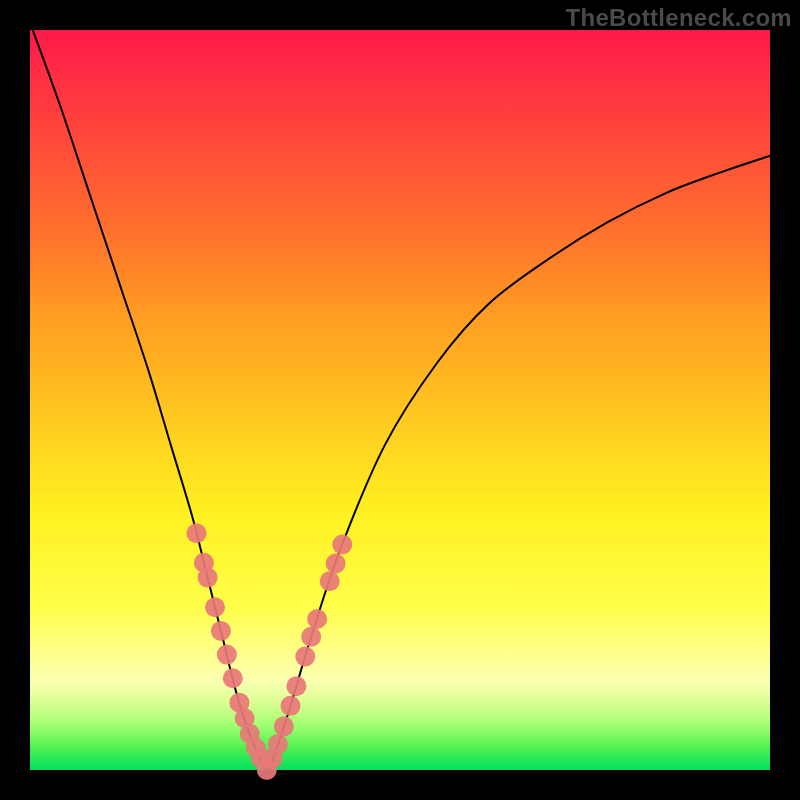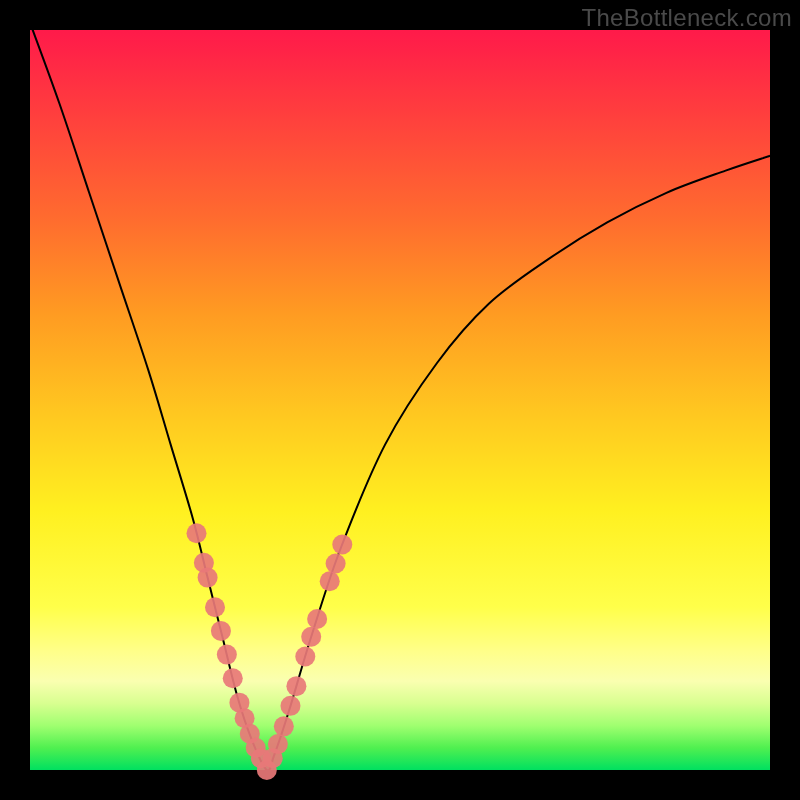--- a/index.html
+++ b/index.html
@@ -40,21 +40,21 @@
       #a0ff70 94%,
       #50f050 97%,
       #00e060 100%
     );
   }
   .watermark {
     position: absolute;
     top: 4px;
     right: 8px;
     font-size: 24px;
-    font-weight: 400;
+    font-weight: 700;
     color: #4a4a4a;
     letter-spacing: 0.3px;
   }
   svg.overlay {
     position: absolute;
     top: 30px;
     left: 30px;
     width: 740px;
     height: 740px;
     overflow: visible;

